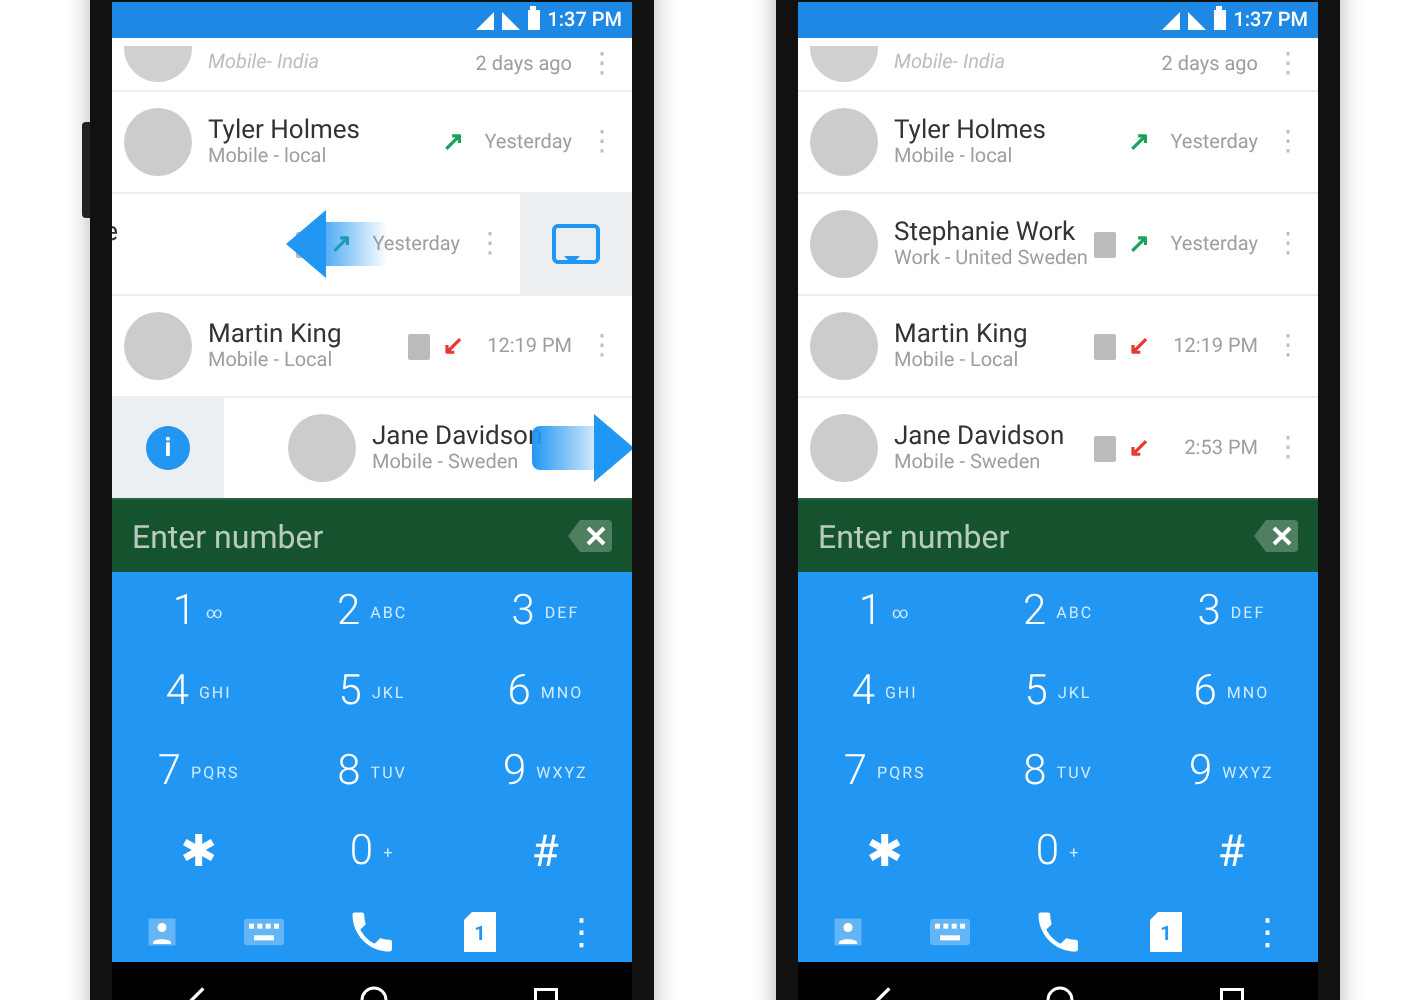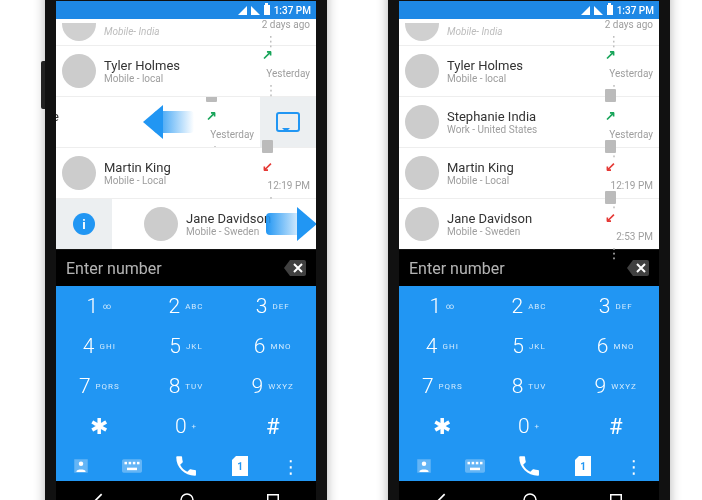--- a/index.html
+++ b/index.html
@@ -19,21 +19,21 @@
   .batt::before{content:"";position:absolute;top:-2px;left:1.5px;width:3px;height:2px;background:#fff;}
 
   .list{background:#fff;}
 
   
   .row{height:50px;display:flex;align-items:center;padding:0 6px;border-bottom:1px solid #eee;position:relative;}
   .row .av{width:34px;height:34px;border-radius:50%;background:#ccc;flex:0 0 34px;margin-right:8px;overflow:hidden;display:flex;align-items:center;justify-content:center;}
   .row .mid{flex:1;min-width:0;}
   .row .nm{font-size:13px;color:#333;line-height:15px;white-space:nowrap;overflow:hidden;}
   .row .sub{font-size:10px;color:#9e9e9e;line-height:12px;white-space:nowrap;}
-  .row .right{display:flex;gap:6px;flex-direction:column;}
+  .row .right{display:flex;align-items:center;gap:6px;}
   .row .sim{width:11px;height:13px;background:#bbb;border-radius:1px;}
   .row .arrow{font-size:13px;font-weight:700;}
   .row .arrow.out{color:#18a55a;}
   .row .arrow.miss{color:#e53935;}
   .row .time{font-size:10px;color:#9e9e9e;min-width:48px;text-align:right;}
   .row .dots{color:#bdbdbd;font-size:14px;line-height:10px;padding:0 2px;}
 
   
   .rowtop{height:26px;}
   .rowtop .av{height:18px;width:34px;border-radius:0 0 17px 17px;background:#d0d0d0;}
@@ -53,21 +53,21 @@
   .bigarrow{position:absolute;width:54px;height:34px;pointer-events:none;z-index:5;}
   .bigarrow .shaft{position:absolute;top:6px;height:22px;border-radius:4px;
       background:linear-gradient(to right,#2196f3,rgba(33,150,243,0));}
   .bigarrow.left .shaft{right:0;width:40px;background:linear-gradient(to left,rgba(33,150,243,0),#2196f3);}
   .bigarrow .tip{position:absolute;top:0;width:0;height:0;border:17px solid transparent;}
   .bigarrow.left .tip{left:-14px;border-right:20px solid #2196f3;}
   .bigarrow.right .shaft{left:0;width:40px;}
   .bigarrow.right .tip{right:-14px;border-left:20px solid #2196f3;}
 
   
-  .entry{height:36px;background:#000000;display:flex;align-items:center;padding:0 10px;border-top:1px solid rgba(255,255,255,.08);}
+  .entry{height:36px;background:#14532d;display:flex;align-items:center;padding:0 10px;border-top:1px solid rgba(255,255,255,.08);}
   .entry span.ph{flex:1;color:rgba(255,255,255,.7);font-size:16px;}
   .backspace{width:22px;height:16px;position:relative;color:#fff;}
   .backspace svg{display:block;}
 
   
   .pad{background:#2196f3;}
   .prow{display:flex;height:40px;}
   .key{flex:1;display:flex;align-items:center;justify-content:center;gap:5px;color:#fff;}
   .key .num{font-size:21px;font-weight:300;}
   .key .let{font-size:8px;color:rgba(255,255,255,.8);letter-spacing:1px;}
@@ -331,22 +331,22 @@
         <div class="right">
           <span class="arrow out">↗</span>
           <span class="time">Yesterday</span>
           <span class="dots">⋮</span>
         </div>
       </div>
 
       <div class="row">
         <div class="av av4"></div>
         <div class="mid">
-          <div class="nm">Stephanie India</div>
-          <div class="sub">Work - United States</div>
+          <div class="nm">Stephanie Work</div>
+          <div class="sub">Work - United Sweden</div>
         </div>
         <div class="right">
           <span class="sim"></span>
           <span class="arrow out">↗</span>
           <span class="time">Yesterday</span>
           <span class="dots">⋮</span>
         </div>
       </div>
 
       <div class="row">

